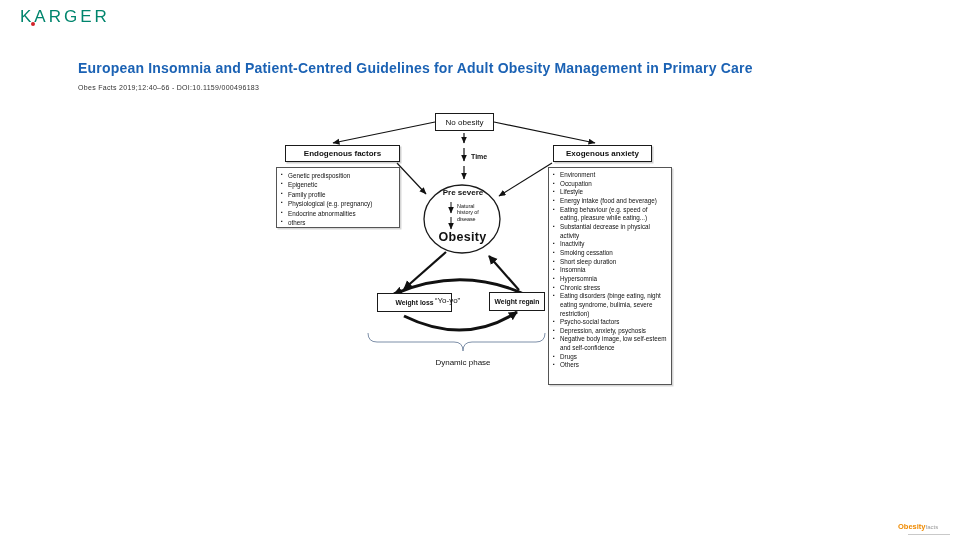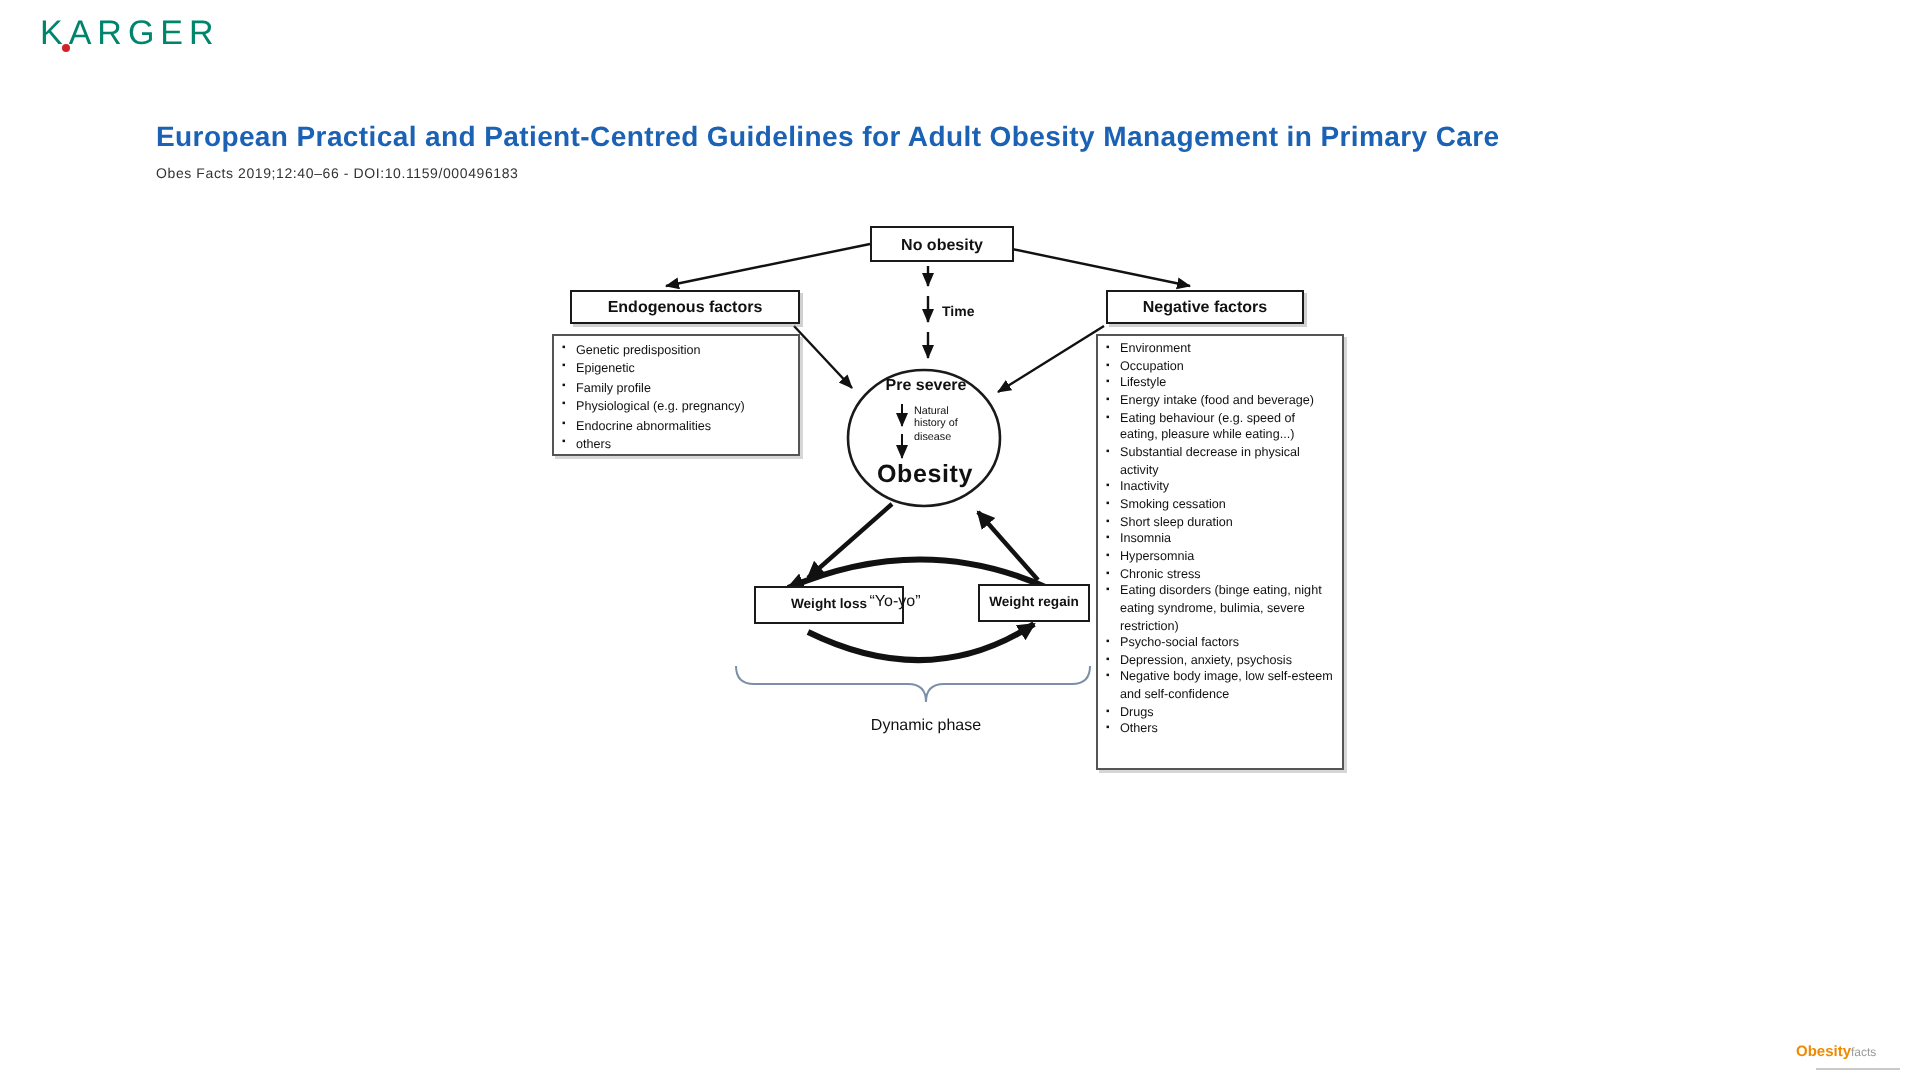--- a/index.html
+++ b/index.html
@@ -27,21 +27,21 @@
     font-size:7px; color:#333333; letter-spacing:0.3px;
   }
   
   .diagram { position:absolute; left:275px; top:105px; width:400px; height:292px; }
   .diagram svg { position:absolute; left:0; top:0; width:400px; height:292px; }
   .dbox {
     position:absolute; background:#ffffff; border:1.3px solid #1a1a1a;
     display:flex; align-items:center; justify-content:center;
     text-align:center; color:#111;
   }
-  .no-obesity { left:160px; top:8px; width:72px; height:18px; font-size:8px; font-weight:bold; }
+  .no-obesity { left:160px; top:8px; width:59px; height:18px; font-size:8px; font-weight:normal; }
   .factor-head {
     font-size:8px; font-weight:bold; border-width:1.4px;
     box-shadow:1.5px 1.5px 0 rgba(120,120,120,0.35);
     text-align:right;
   }
   .endo-head { left:10px;  top:40px; width:115px; height:17px; }
   .exo-head  { left:278px; top:40px; width:99px;  height:17px; }
   .factor-list {
     position:absolute; background:#ffffff; border:1px solid #555;
     box-shadow:1.5px 1.5px 0 rgba(120,120,120,0.3);
@@ -77,21 +77,21 @@
   .journal-logo .rule { margin-top:1px; margin-left:10px; width:42px; border-top:1px solid #c9c9c9; }
 </style>
 </head>
 <body>
 
 <div class="slide">
 
   <div class="karger-logo">KARGER</div>
   <div class="karger-dot"></div>
 
-  <div class="title">European Practical and Patient-Centred Guidelines for Adult Obesity Management in Primary Care</div>
+  <div class="title">European Insomnia and Patient-Centred Guidelines for Adult Obesity Management in Primary Care</div>
   <div class="citation">Obes Facts 2019;12:40–66 - DOI:10.1159/000496183</div>
 
   <div class="diagram">
 
     <svg viewBox="0 0 400 292">
       <defs>
         <marker id="mS" markerUnits="userSpaceOnUse" markerWidth="9" markerHeight="8" refX="6.5" refY="3" orient="auto">
           <path d="M0,0 L7,3 L0,6 Z" fill="#111"></path>
         </marker>
         <marker id="mB" markerUnits="userSpaceOnUse" markerWidth="13" markerHeight="11" refX="8" refY="4.5" orient="auto">
@@ -133,21 +133,21 @@
       <ul>
           <li>Genetic predisposition</li>
           <li>Epigenetic</li>
           <li>Family profile</li>
           <li>Physiological (e.g. pregnancy)</li>
           <li>Endocrine abnormalities</li>
           <li>others</li>
         </ul>
     </div>
 
-    <div class="dbox factor-head exo-head">Negative factors</div>
+    <div class="dbox factor-head exo-head">Exogenous anxiety</div>
     <div class="factor-list exo-list">
       <ul>
           <li>Environment</li>
           <li>Occupation</li>
           <li>Lifestyle</li>
           <li>Energy intake (food and beverage)</li>
           <li>Eating behaviour (e.g. speed of eating, pleasure while eating...)</li>
           <li>Substantial decrease in physical activity</li>
           <li>Inactivity</li>
           <li>Smoking cessation</li>

